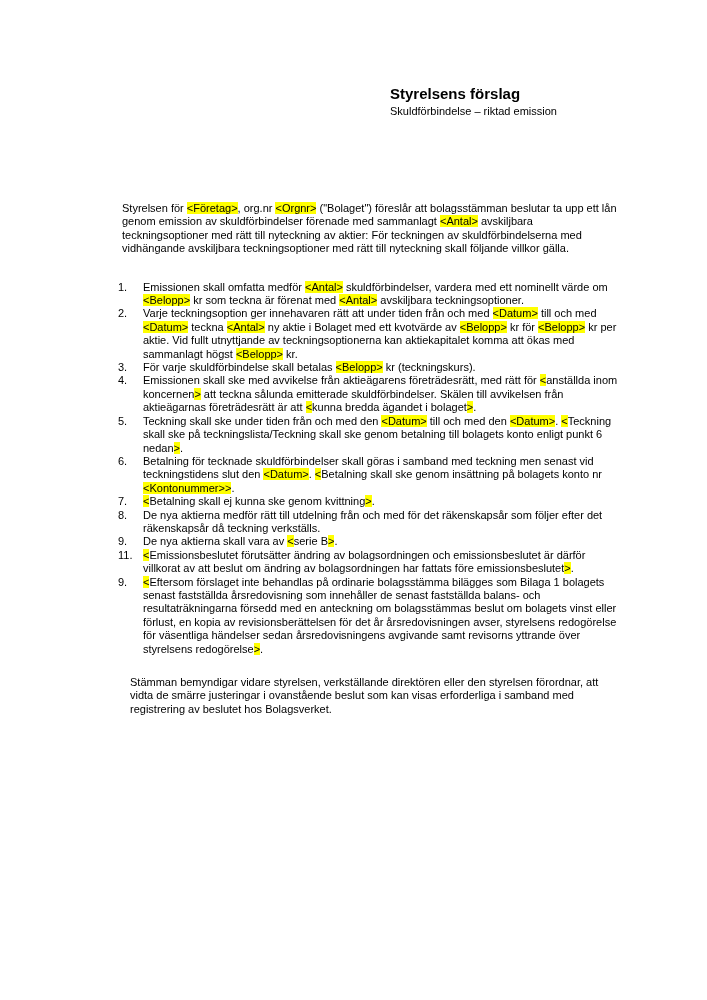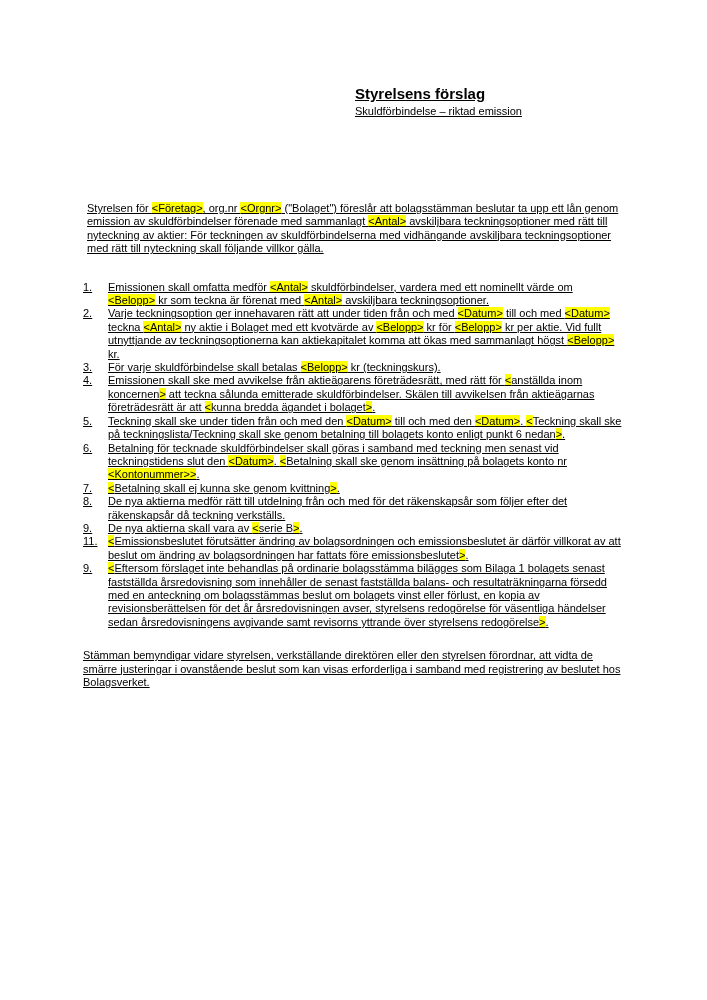--- a/index.html
+++ b/index.html
@@ -10,23 +10,22 @@
   .page {
     position: relative;
     width: 707px;
     height: 748px;
     box-sizing: border-box;
     background: var(--page-bg, #ffffff);
     color: var(--text-color, #000000);
     font-family: "Liberation Sans", sans-serif;
     font-size: 11px;
     line-height: 13.4px;
-    padding: 84px 85px 0 83px;
+    padding: 84px 85px 0 118px;
     overflow: hidden;
-    text-decoration: underline;
   }
   .title-block {
     margin-left: 272px;
   }
   .doc-title {
     margin: 0;
     font-size: 15px;
     font-weight: bold;
     line-height: 19px;
   }
@@ -43,21 +42,21 @@
   .term-item {
     display: flex;
   }
   .term-item .num {
     flex: 0 0 25px;
   }
   .term-item .term-body {
     flex: 1;
   }
   .closing {
-    margin: 20px 0 0 0;
+    margin: 20px 0 0 12px;
   }
   .footer {
     position: absolute;
     top: 941px;
     left: 83px;
     right: 83px;
     text-align: center;
   }
   .hl {
     background: var(--hl-color, #ffff00);

